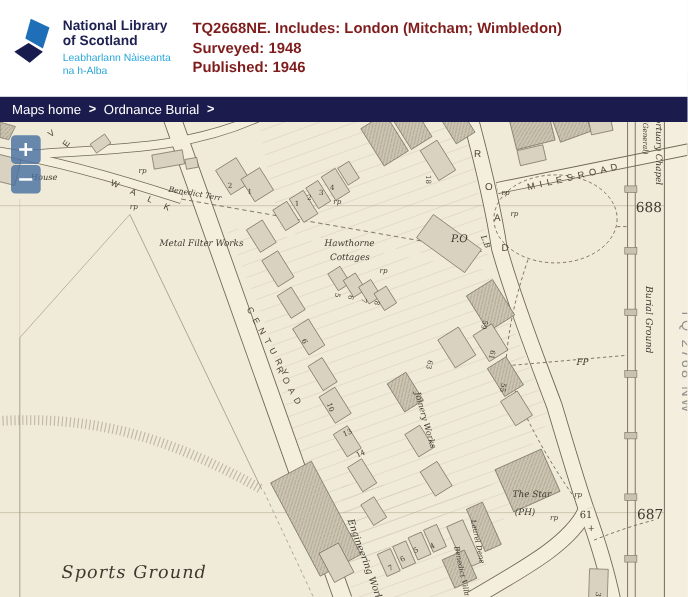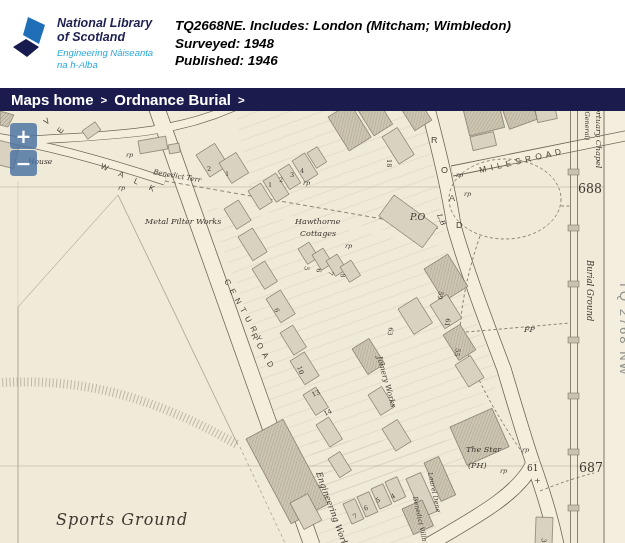--- a/index.html
+++ b/index.html
@@ -1,30 +1,30 @@
 <!DOCTYPE html>
 <html><head>
 <meta charset="utf-8">
 <style>
   html,body{margin:0;padding:0;background:#fff;}
   body{width:625px;height:543px;overflow:hidden;font-family:"Liberation Sans",sans-serif;position:relative;}
 
   
-  .header{position:absolute;left:0;top:0;width:625px;height:64px;background:#ffffff;font-style:italic;}
+  .header{position:absolute;left:0;top:0;width:625px;height:64px;background:#ffffff;}
   .logo{position:absolute;left:10px;top:12px;width:46px;height:52px;}
   .brand{position:absolute;left:57px;top:16px;line-height:1.1;}
   .brand .en{font-size:12.5px;font-weight:bold;color:#1d2050;line-height:1.12;}
   .brand .ga{font-size:9.5px;color:#2ba7d9;line-height:1.25;margin-top:3px;}
   .titleblock{position:absolute;left:175px;top:17px;}
-  .titleblock div{font-size:13.5px;font-weight:bold;color:#000000;line-height:1.3;}
+  .titleblock div{font-size:13.5px;font-weight:bold;color:#7f1d1d;line-height:1.3;}
 
   
   .crumbbar{position:absolute;left:0;top:88px;width:625px;height:23px;background:#1b1b4e;
             display:flex;align-items:center;padding-left:11px;box-sizing:border-box;}
-  .crumbbar a{color:#ffffff;font-size:15px;font-weight:bold;text-decoration:none;cursor:pointer;}
+  .crumbbar a{color:#ffffff;font-size:12px;font-weight:normal;text-decoration:none;cursor:pointer;}
   .crumbbar .sep{color:#ffffff;font-size:11.5px;font-weight:bold;margin:0 7px;}
 
   
   .mapwrap{position:absolute;left:0;top:111px;width:625px;height:432px;background:#f0ead8;overflow:hidden;}
   .zoomctl{position:absolute;left:10px;top:12px;z-index:5;}
   .zoombtn{width:27px;height:26px;background:rgba(72,114,161,0.82);color:#fff;border:none;
            border-radius:4px;font-size:19px;font-weight:bold;line-height:24px;text-align:center;
            display:block;margin-bottom:1px;cursor:pointer;font-family:"DejaVu Sans",sans-serif;padding:0;}
 
   svg text{user-select:none;}
@@ -40,21 +40,21 @@
   <svg class="logo" viewBox="0 0 46 52">
     <polygon points="18,5 35,13 29,32 13,23" fill="#1e6fb8"></polygon>
     <polygon points="16,27 29,35 17,45 3,35" fill="#171b4d"></polygon>
   </svg>
   <div class="brand">
     <div class="en">
       <div>National Library</div>
       <div>of Scotland</div>
     </div>
     <div class="ga">
-      <div>Engineering Nàiseanta</div>
+      <div>Leabharlann Nàiseanta</div>
       <div>na h-Alba</div>
     </div>
   </div>
   <div class="titleblock">
     <div>TQ2668NE. Includes: London (Mitcham; Wimbledon)</div>
     <div>Surveyed: 1948</div>
     <div>Published: 1946</div>
   </div>
 </div>
 

